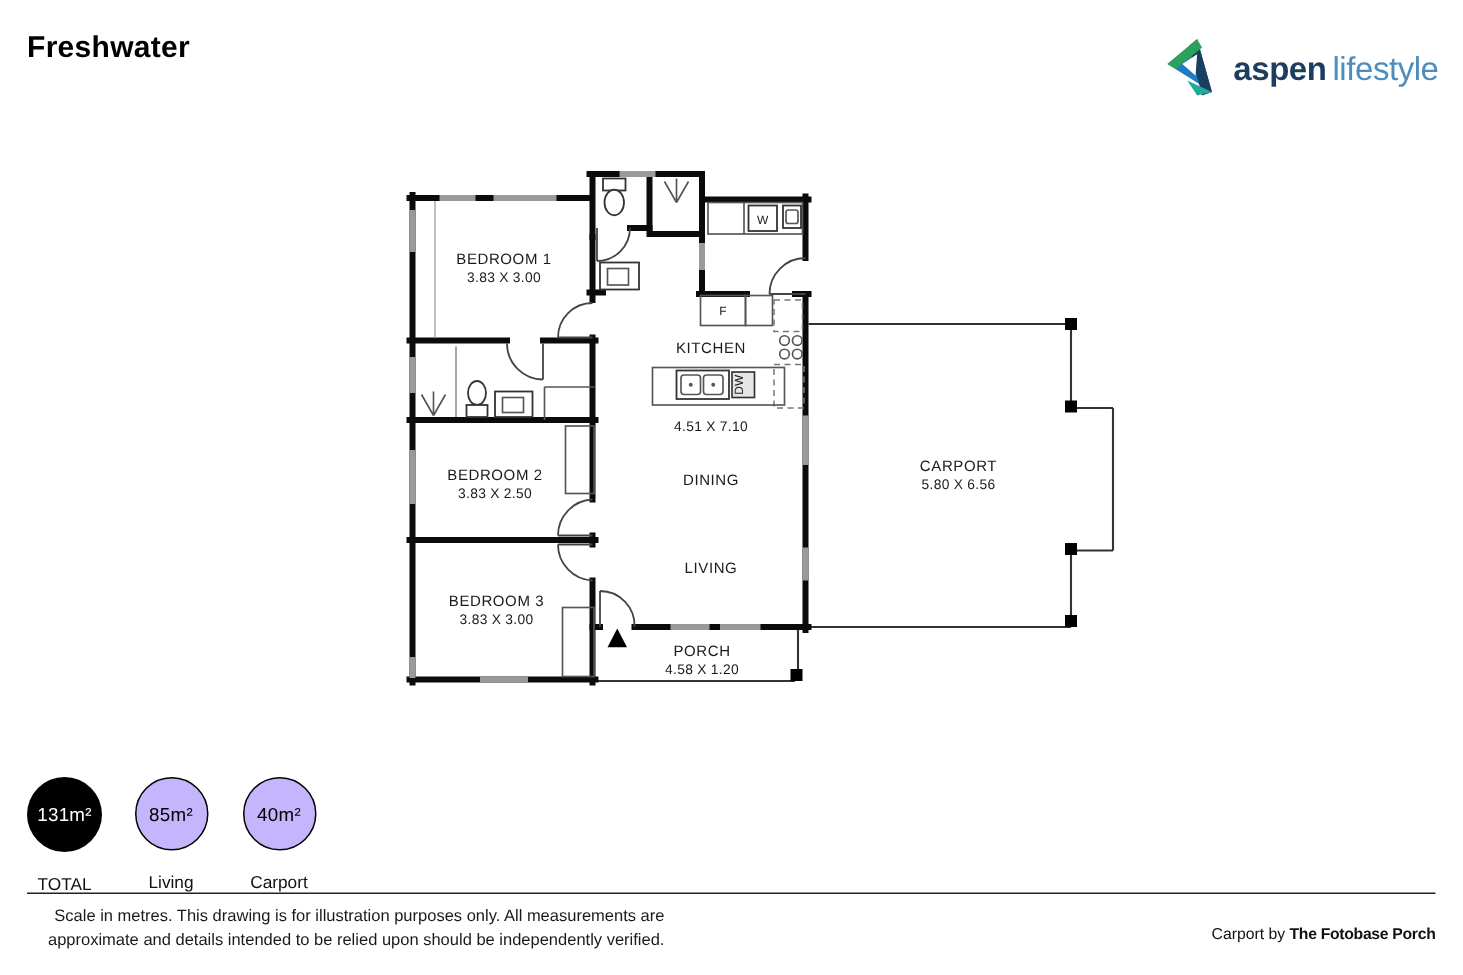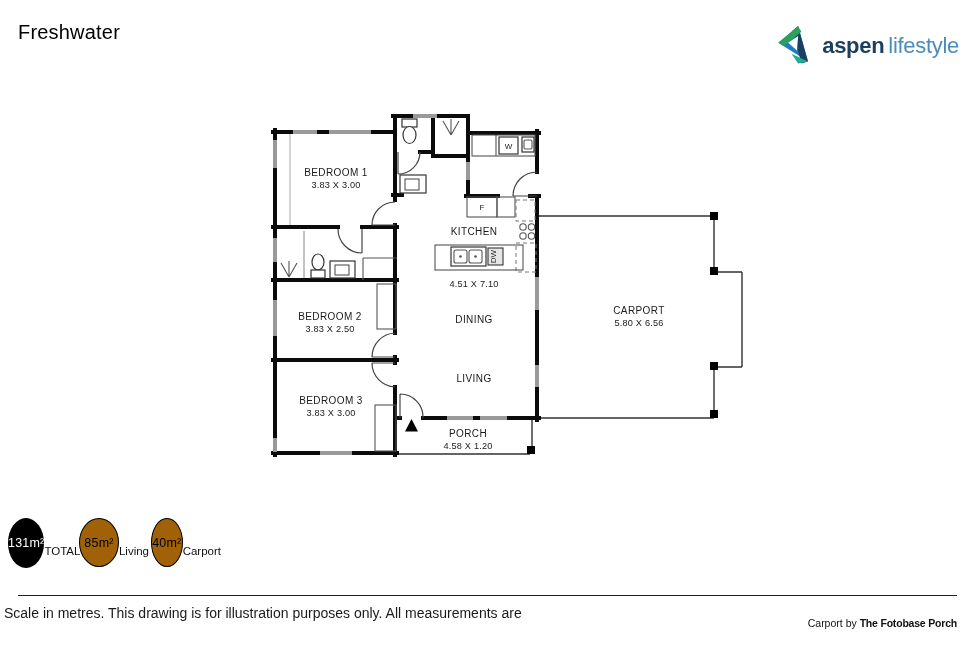--- a/index.html
+++ b/index.html
@@ -1,50 +1,50 @@
 <!DOCTYPE html>
 <html><head>
 <meta charset="utf-8">
 <style>
   html,body{margin:0;padding:0;background:#fff;}
   body{font-family:"Liberation Sans", sans-serif; color:#111;}
   #page{position:relative;width:975px;height:650px;background:#fff;overflow:hidden;}
 
   
-  .title{position:absolute;left:18px;top:21px;font-size:20px;font-weight:400;color:#000;letter-spacing:.2px;}
+  .title{position:absolute;left:18px;top:21px;font-size:20px;font-weight:700;color:#000;letter-spacing:.2px;}
   .logo{position:absolute;right:16px;top:24px;display:flex;align-items:center;}
   .logo svg{width:44px;height:44px;display:block;}
   .logo .brand{font-size:22px;font-weight:700;color:#1d3e5e;margin-left:3px;letter-spacing:-.3px;}
   .logo .suffix{font-size:22px;font-weight:400;color:#4d8dbe;margin-left:4px;letter-spacing:-.3px;}
 
   
   #plan{position:absolute;left:0;top:0;width:975px;height:650px;}
   .wall{stroke:#0b0b0b;stroke-width:4;fill:none;stroke-linecap:square;}
   .win{stroke:#9a9a9a;stroke-width:4;fill:none;}
   .thin{stroke:#333;stroke-width:1.4;fill:none;}
   .thin2{stroke:#555;stroke-width:1.1;fill:none;}
   .dash{stroke:#777;stroke-width:1;fill:none;stroke-dasharray:4 3;}
   .door{stroke:#444;stroke-width:1.2;fill:none;}
   .fix{stroke:#333;stroke-width:1.2;fill:#fff;}
   .post{fill:#000;stroke:none;}
   .rlabel{font-family:"Liberation Sans",sans-serif;font-size:10px;letter-spacing:.4px;fill:#1a1a1a;text-anchor:middle;}
   .rdims{font-family:"Liberation Sans",sans-serif;font-size:9.2px;letter-spacing:.2px;fill:#1a1a1a;text-anchor:middle;}
   .appl{font-family:"Liberation Sans",sans-serif;font-size:8px;fill:#1a1a1a;text-anchor:middle;}
 
   
-  .legend-item{position:absolute;width:70px;display:flex;flex-direction:row;align-items:center;}
+  .legend-item{position:absolute;width:70px;display:flex;flex-direction:column;align-items:center;}
   .circle{width:50px;height:50px;border-radius:50%;display:flex;align-items:center;justify-content:center;
           font-size:12.5px;letter-spacing:.2px;}
-  .circle.outline{border:1.7px solid #000;background:#a16207;color:#000;width:47px;height:47px;}
+  .circle.outline{border:1.7px solid #000;background:#c4b5fd;color:#000;width:47px;height:47px;}
   .circle.filled{background:#000;color:#fff;}
   .legend-label{margin-top:16px;font-size:11.5px;color:#111;}
 
   
   .footer-rule{position:absolute;left:18px;right:18px;top:595px;border-top:1.5px solid #222;}
-  .disclaimer{position:absolute;left:4px;top:604px;font-size:14px;line-height:1.42;color:#1a1a1a;text-align:right;}
+  .disclaimer{position:absolute;left:32px;top:604px;font-size:11px;line-height:1.42;color:#1a1a1a;text-align:right;}
   .produced{position:absolute;right:18px;top:617px;font-size:10.5px;color:#111;}
   .produced strong{font-weight:700;letter-spacing:-.2px;}
 </style>
 </head>
 <body>
 
 <div id="page">
 
   <div class="title">Freshwater</div>
   <div class="logo">
@@ -205,19 +205,20 @@
   <div class="legend-item" style="left:151px;top:518px;">
     <div class="circle outline">
         <span>40m²</span>
       </div>
     <div class="legend-label">Carport</div>
   </div>
 
   <div class="footer-rule"></div>
   <div class="disclaimer">
     <div>Scale in metres. This drawing is for illustration purposes only. All measurements are</div>
+    <div>approximate and details intended to be relied upon should be independently verified.</div>
   </div>
   <div class="produced">
     <span>Carport by</span>
     <strong>The Fotobase Porch</strong>
   </div>
 
 </div>
 
 </body></html>

